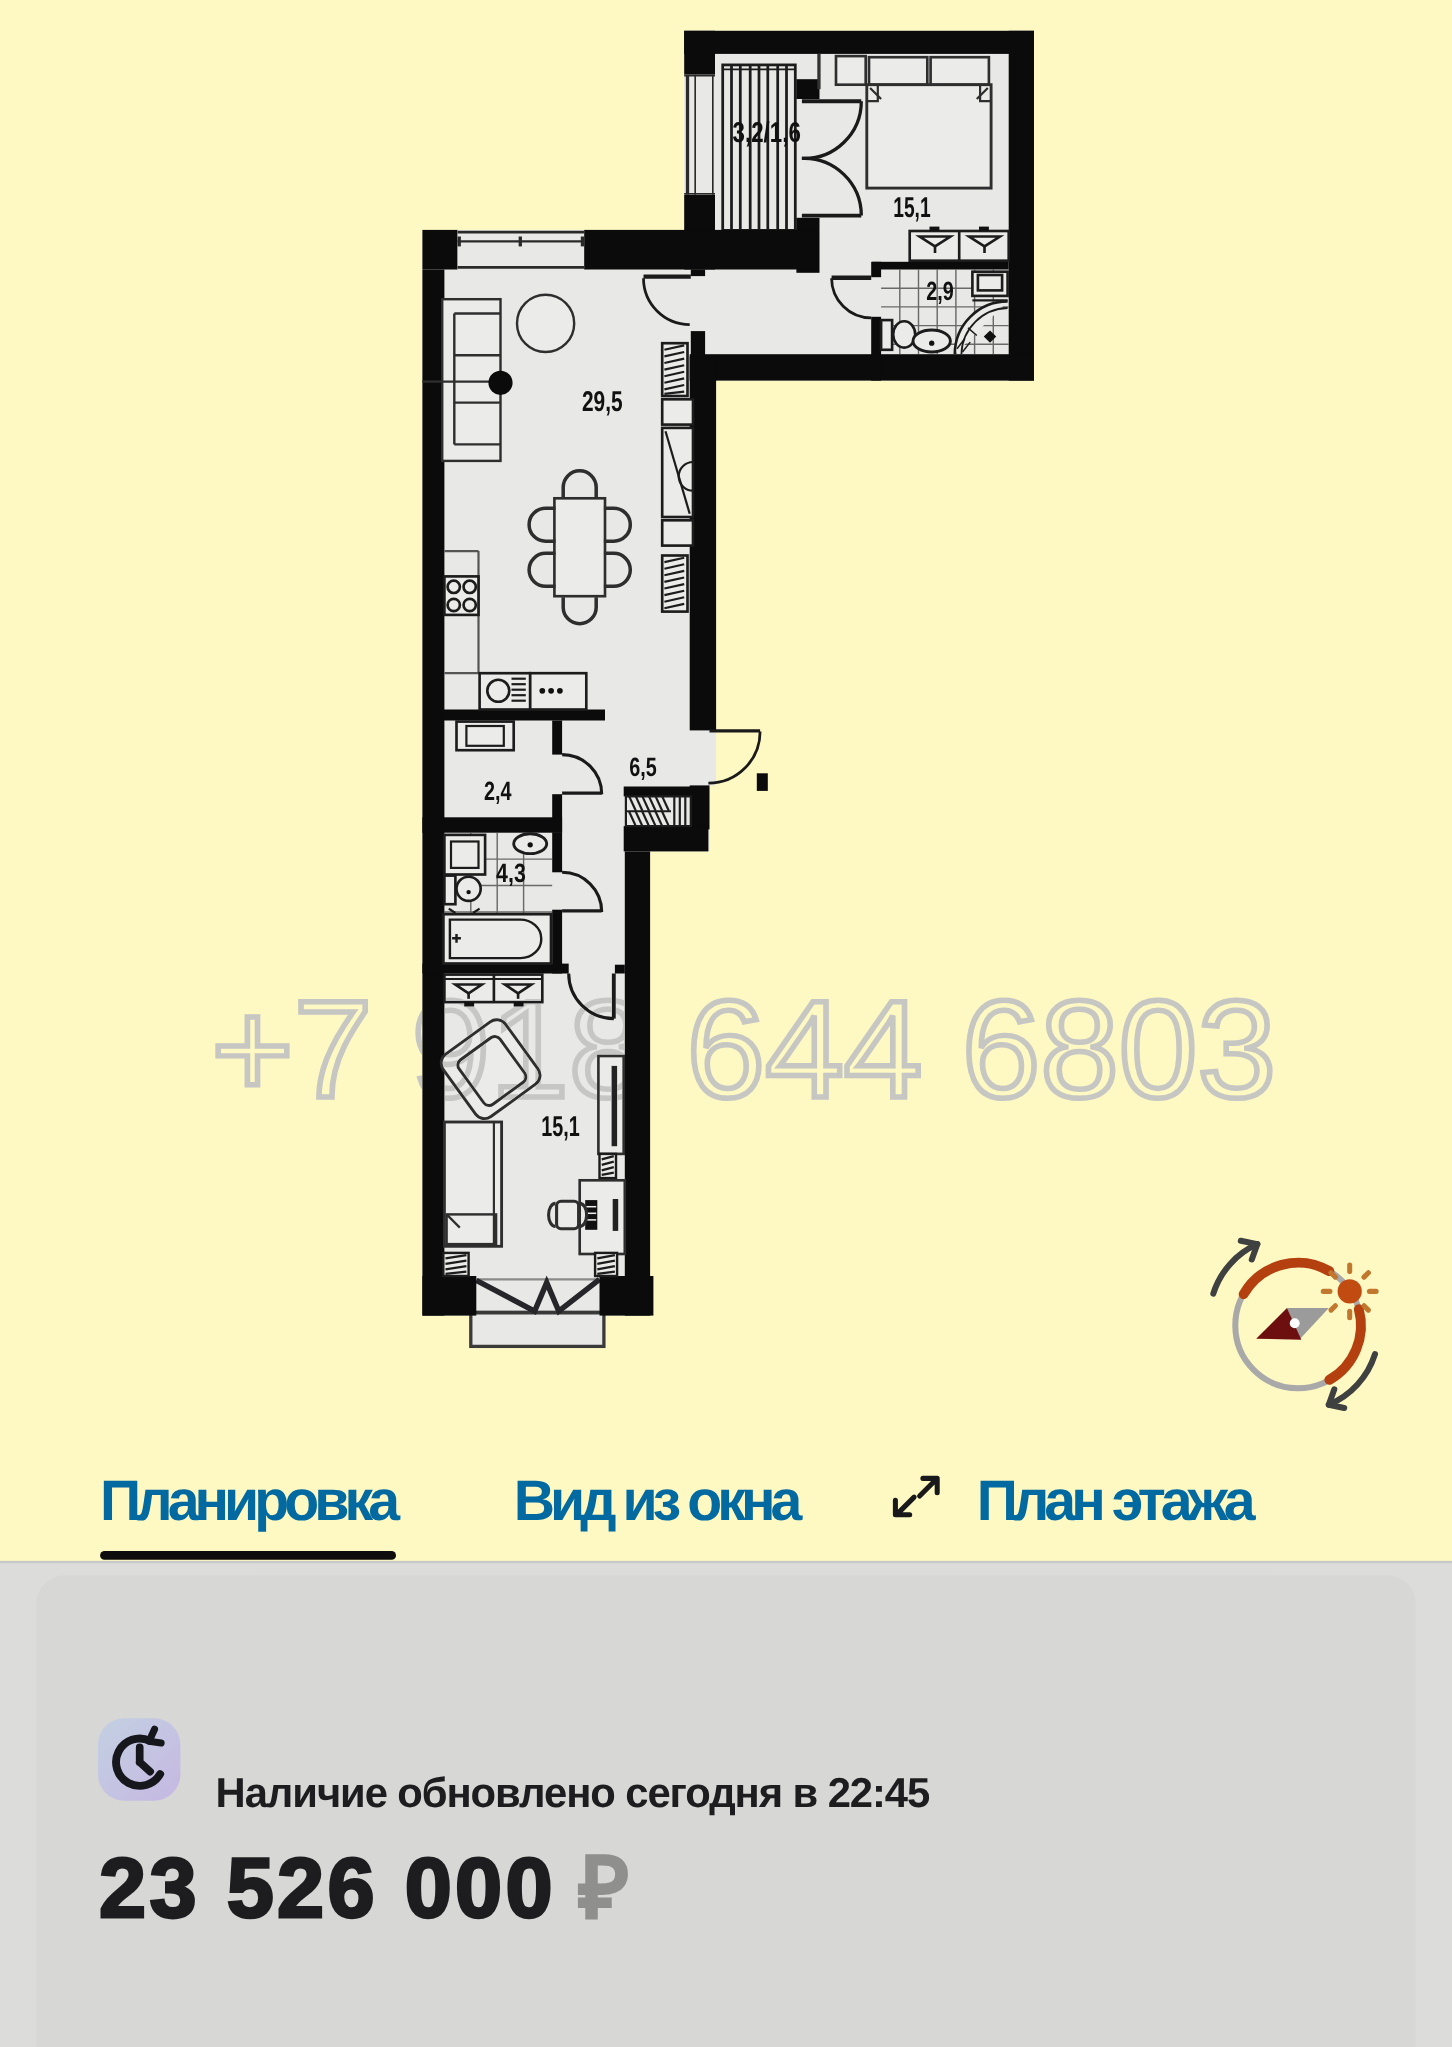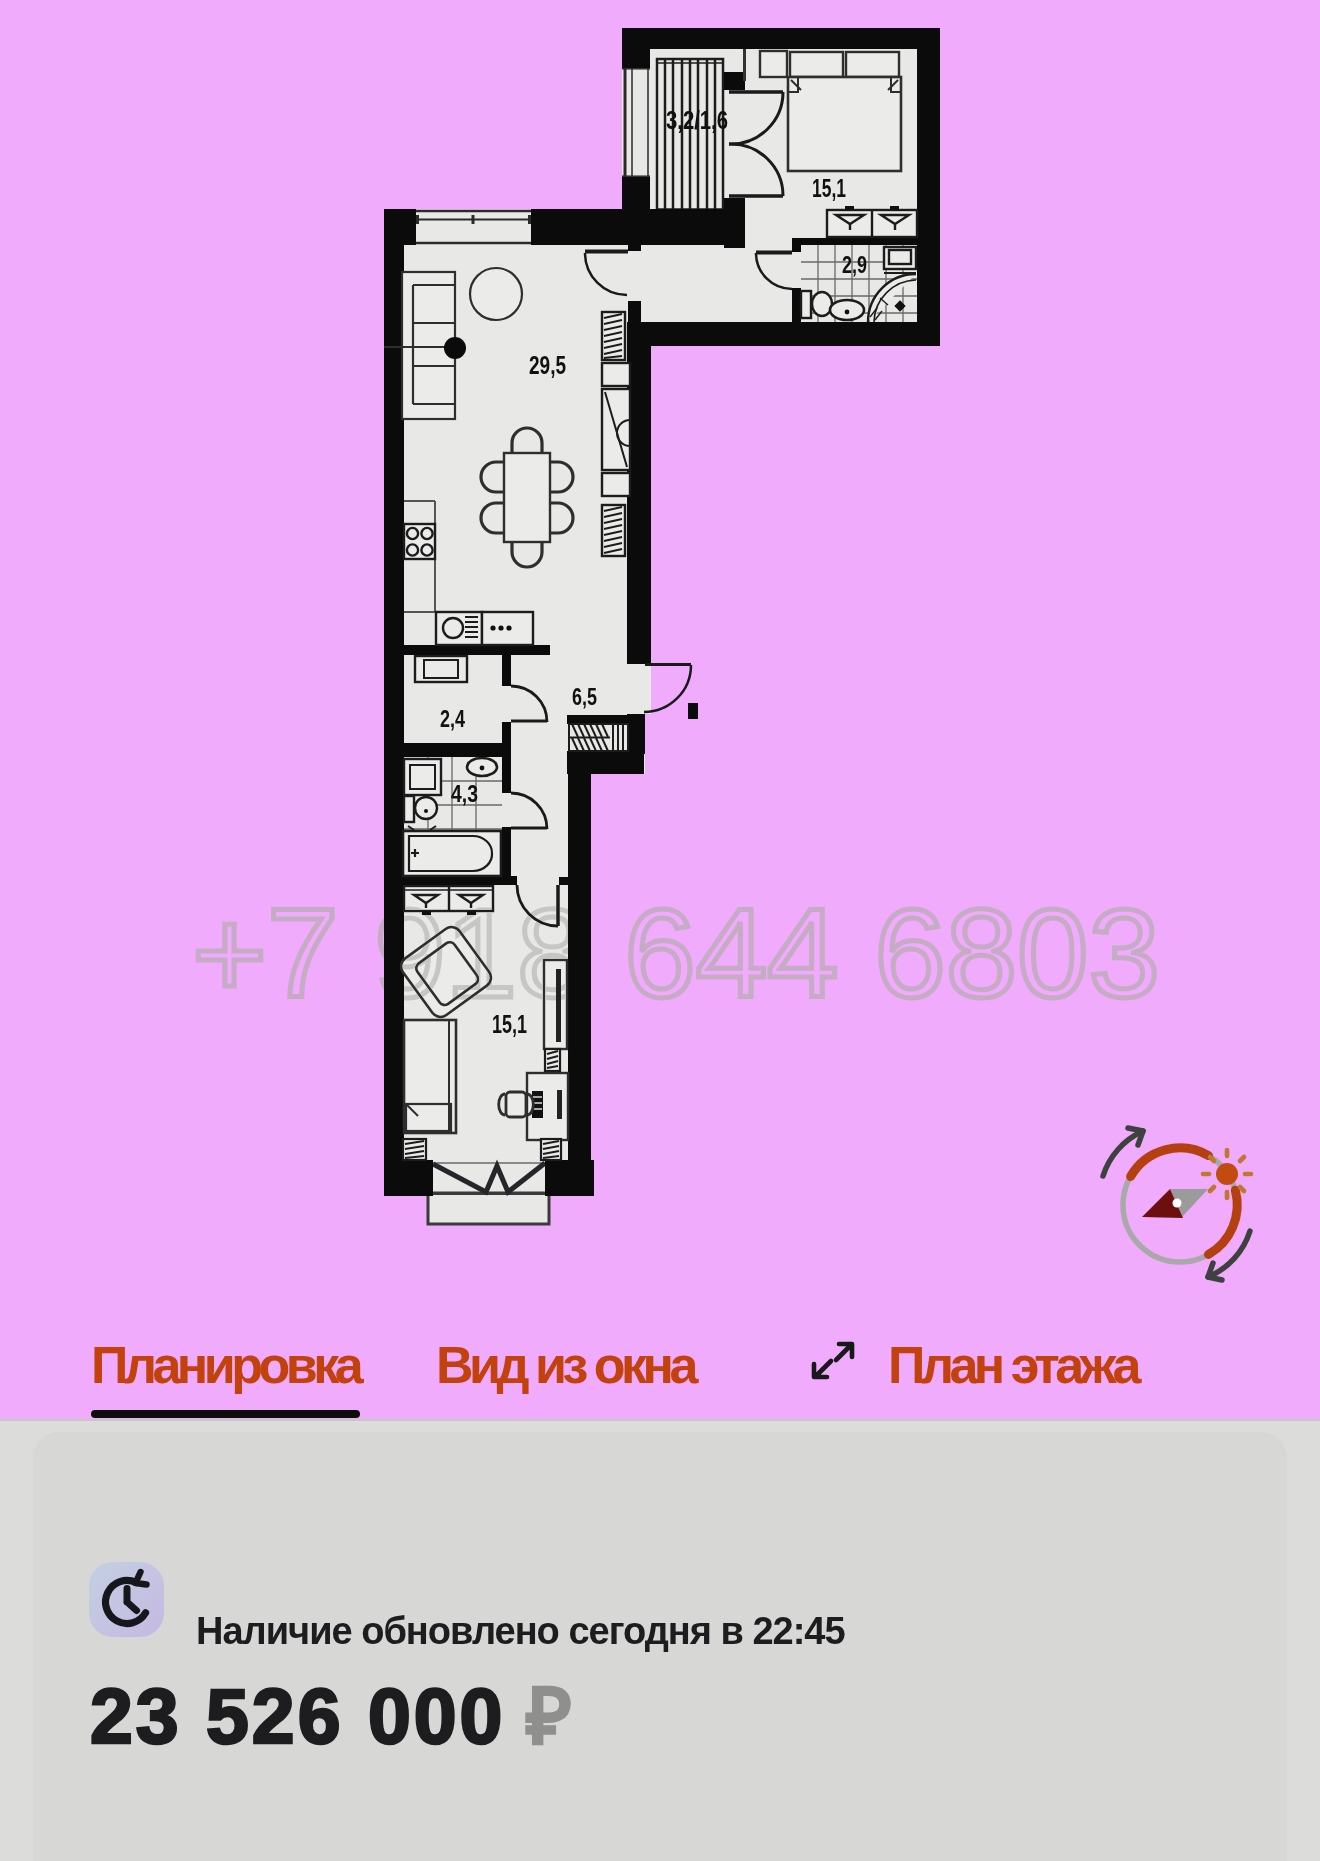--- a/index.html
+++ b/index.html
@@ -1,19 +1,19 @@
 <!DOCTYPE html>
 <html><head>
 <meta charset="utf-8">
 <style>
   html,body{margin:0;padding:0;}
   body{width:1320px;height:1861px;position:relative;background:#dcdcdb;font-family:"Liberation Sans",sans-serif;overflow:hidden;}
-  #planarea{position:absolute;left:0;top:0;width:1320px;height:1419px;background:#f0abfc;}
+  #planarea{position:absolute;left:0;top:0;width:1320px;height:1419px;background:#fef9c3;}
   #tabs{position:absolute;left:0;top:1419px;width:1320px;height:13px;}
-  .tab{position:absolute;top:-85px;font-size:52px;line-height:62px;font-weight:700;color:#c2410c;white-space:nowrap;letter-spacing:-4.5px;}
+  .tab{position:absolute;top:-85px;font-size:52px;line-height:62px;font-weight:700;color:#0369a1;white-space:nowrap;letter-spacing:-4.5px;}
   #card{position:absolute;left:33px;top:1432px;width:1254px;height:500px;background:#d7d7d6;border-radius:26px;}
   .cardtxt{position:absolute;font-weight:700;color:#1d1d1f;white-space:nowrap;}
 </style>
 </head>
 <body>
 
 <div id="planarea">
 <svg width="1320" height="1419" viewBox="0 0 1320 1419">
 <g id="plan" stroke-linecap="butt">
 
@@ -491,21 +491,21 @@
 <path d="M1208,1277 L1222,1280 M1208,1277 L1213,1263"></path>
 </g>
 </g>
 </svg>
 </div>
 
 <div id="tabs">
 
   <div class="tab" style="left:91px;">Планировка</div>
 
-  <div class="tab" style="left:436px;">Вид из окна</div>
+  <div class="tab" style="left:467px;">Вид из окна</div>
 
   <div style="position:absolute;left:806px;top:-88px;width:54px;height:54px;">
     <svg width="54" height="54" viewBox="0 0 54 54">
       <path d="M30,29 L45,14 M33,13 L46,13 L46,26" fill="none" stroke="#19191b" stroke-width="4.6" stroke-linecap="round" stroke-linejoin="round"></path>
       <path d="M25,30 L10,45 M8,33 L8,46 L21,46" fill="none" stroke="#19191b" stroke-width="4.6" stroke-linecap="round" stroke-linejoin="round"></path>
     </svg>
   </div>
 
   <div class="tab" style="left:888px;">План этажа</div>
 

